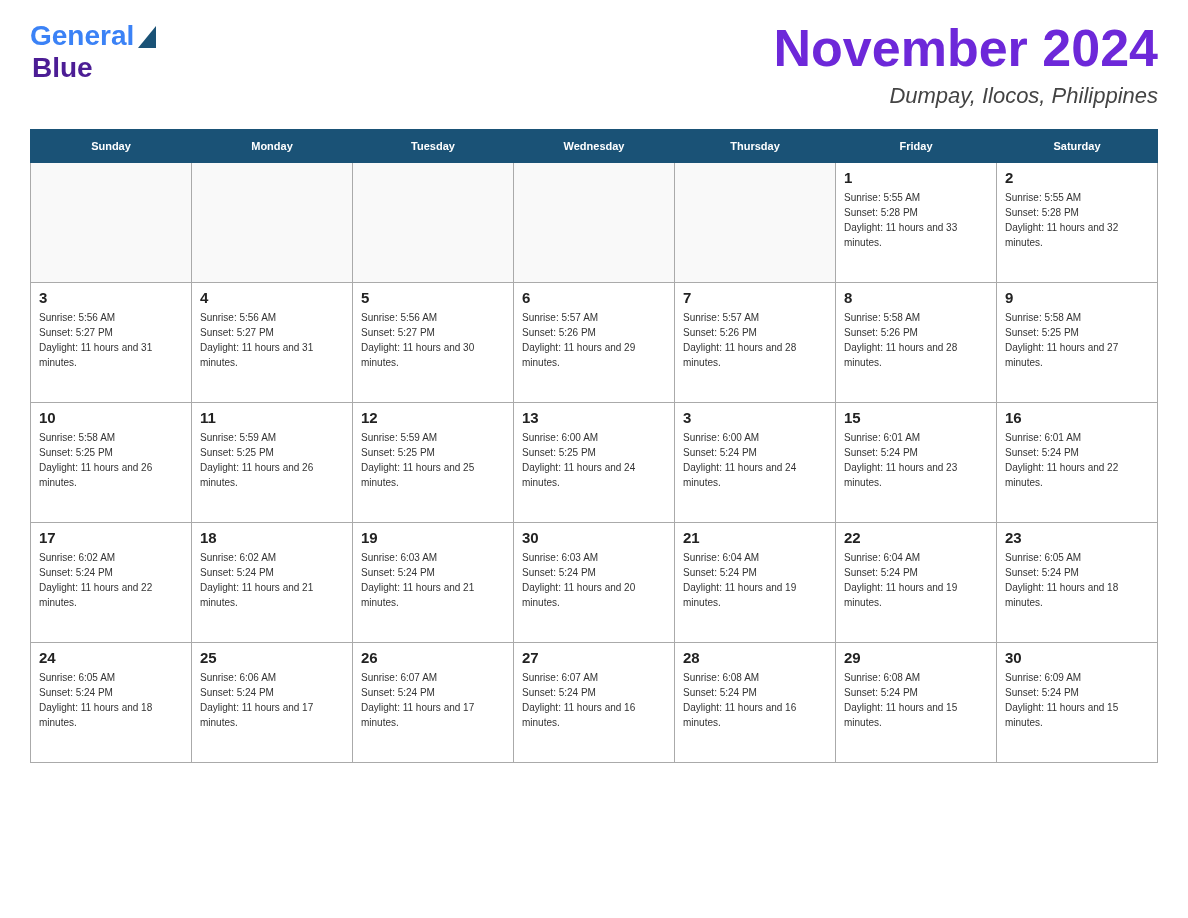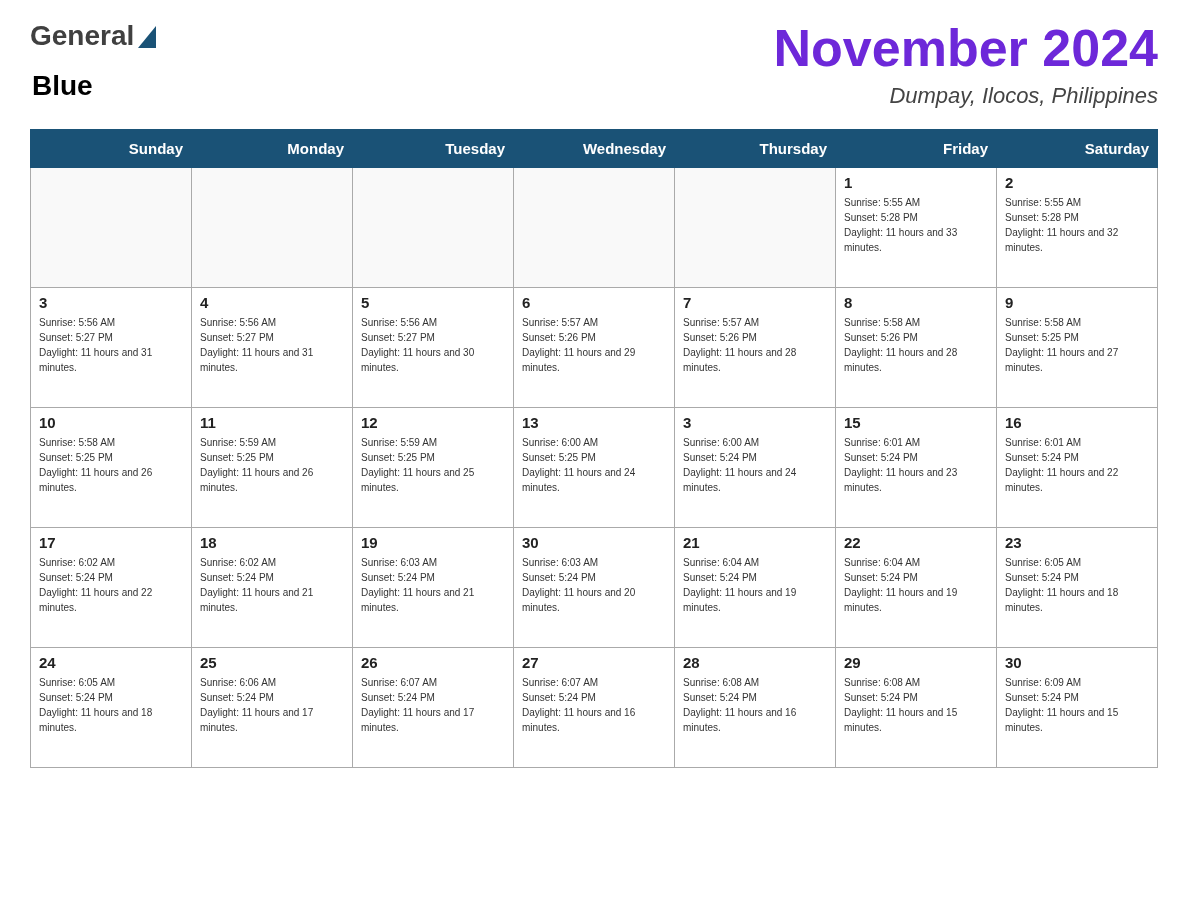--- a/index.html
+++ b/index.html
@@ -21,36 +21,35 @@
       flex-direction: column;
       align-items: flex-start;
     }
     #logo-top {
       display: flex;
       align-items: center;
     }
     #logo-general {
       font-size: 28px;
       font-weight: bold;
-      color: #404040;
+      color: #3b82f6;
     }
     #logo-triangle {
       width: 0;
       height: 0;
       border-left: 18px solid transparent;
       border-bottom: 22px solid #1a5276;
       margin-left: 4px;
       margin-top: 2px;
     }
     #logo-blue {
       font-size: 28px;
       font-weight: bold;
-      color: #000000;
+      color: #4c1d95;
       margin-left: 2px;
-      margin-top: 18px;
     }
     #title-block {
       text-align: right;
     }
     #month-title {
       font-size: 52px;
       font-weight: bold;
       color: #6d28d9;
       line-height: 1.1;
     }
@@ -60,24 +59,24 @@
       margin-top: 6px;
       font-style: italic;
     }
     #calendar {
       width: 100%;
       border-collapse: collapse;
     }
     #calendar thead tr th {
       background-color: #1a5276;
       color: #fff;
-      font-size: 15px;
+      font-size: 11px;
       font-weight: bold;
       padding: 10px 8px;
-      text-align: right;
+      text-align: center;
       border: 1px solid #1a5276;
     }
     #calendar tbody tr td {
       vertical-align: top;
       border: 1px solid #aaa;
       padding: 6px 8px;
       font-size: 13px;
       color: #222;
       width: 14.28%;
       min-height: 110px;

